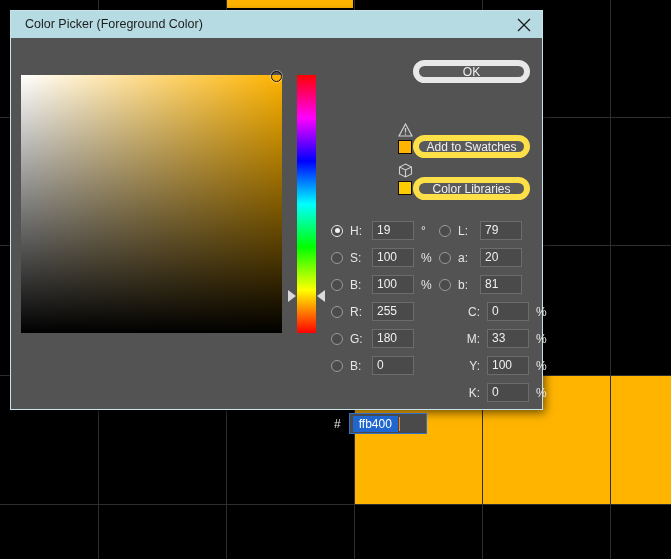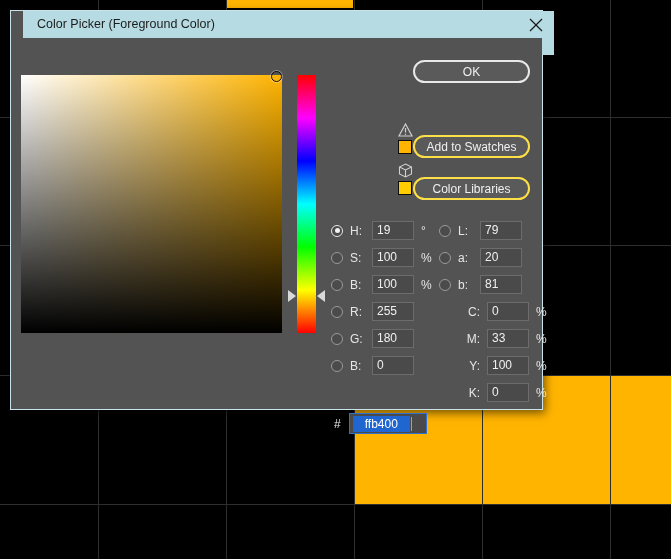--- a/index.html
+++ b/index.html
@@ -47,21 +47,21 @@
     top: 10px;
     width: 533px;
     height: 400px;
     background: #535353;
     border: 1px solid #c8e4ea;
     box-sizing: border-box;
     box-shadow: 2px 3px 9px rgba(0,0,0,0.55);
   }
   #titlebar {
     position: absolute;
-    left: 12px; top: 0;
+    left: 0; top: 0;
     width: 100%;
     height: 44px;
     background: #b6dbe2;
     box-sizing: border-box;
   }
   #title-text {
     position: absolute;
     left: 14px;
     top: 6px;
     font-size: 12.5px;
@@ -204,21 +204,21 @@
   #gamut-icon, #websafe-icon { display:block; cursor:pointer; }
   #websafe-group { margin-top: 9px; }
 
   
   .pbtn {
     position: absolute;
     right: 12px;
     width: 117px;
     height: 23px;
     border-radius: 12px;
-    border: 2px solid #fde047;
+    border: 6px solid #fde047;
     background: #5a5a5a;
     color: #f0f0f0;
     font-size: 12px;
     font-family: "Liberation Sans", sans-serif;
     display: flex;
     align-items: center;
     justify-content: center;
     box-sizing: border-box;
     cursor: pointer;
     padding: 0;
@@ -313,21 +313,21 @@
     box-sizing: border-box;
     display: flex;
     align-items: center;
     padding: 0 3px;
     cursor: text;
   }
   #hex-value {
     background: #1f66d0;
     color: #ffffff;
     font-size: 12px;
-    padding: 1px 12px;
+    padding: 1px 6px;
     line-height: 14px;
   }
   #hex-caret {
     width: 1.5px;
     height: 14px;
     background: #ff8c1a;
     margin-left: 1px;
   }
 </style>
 </head>

